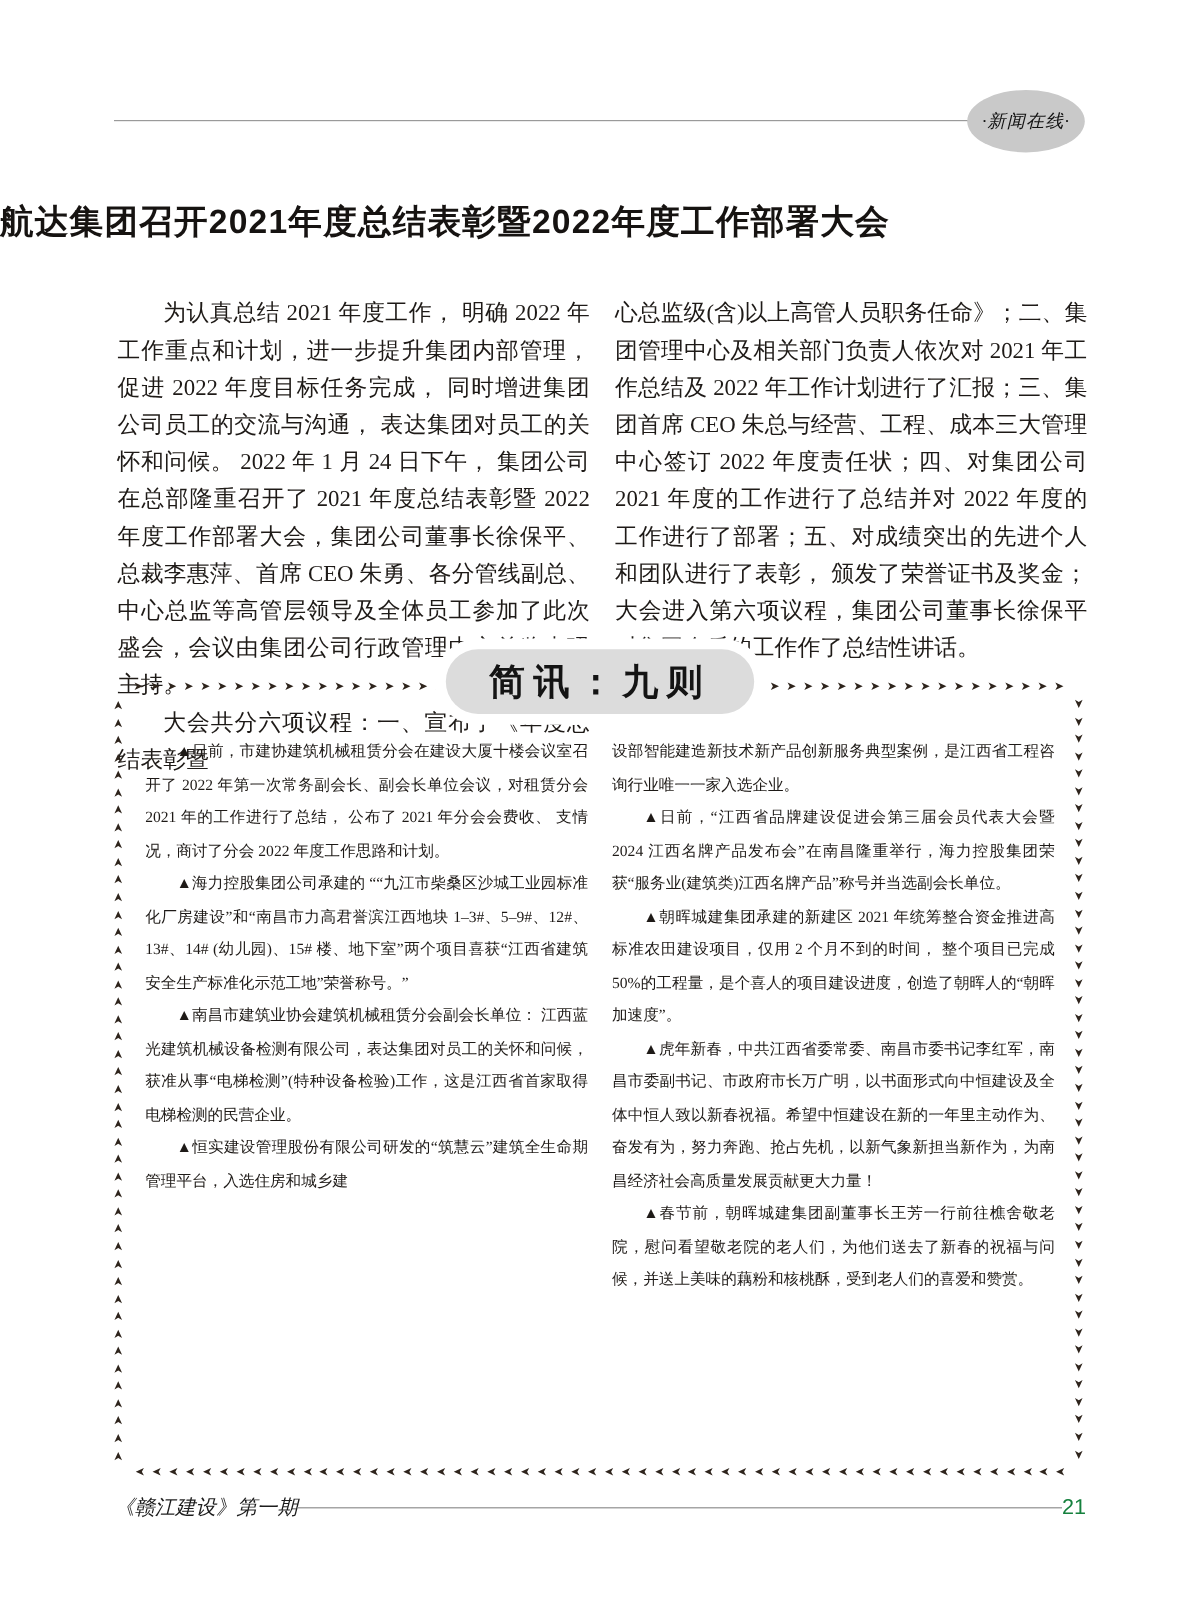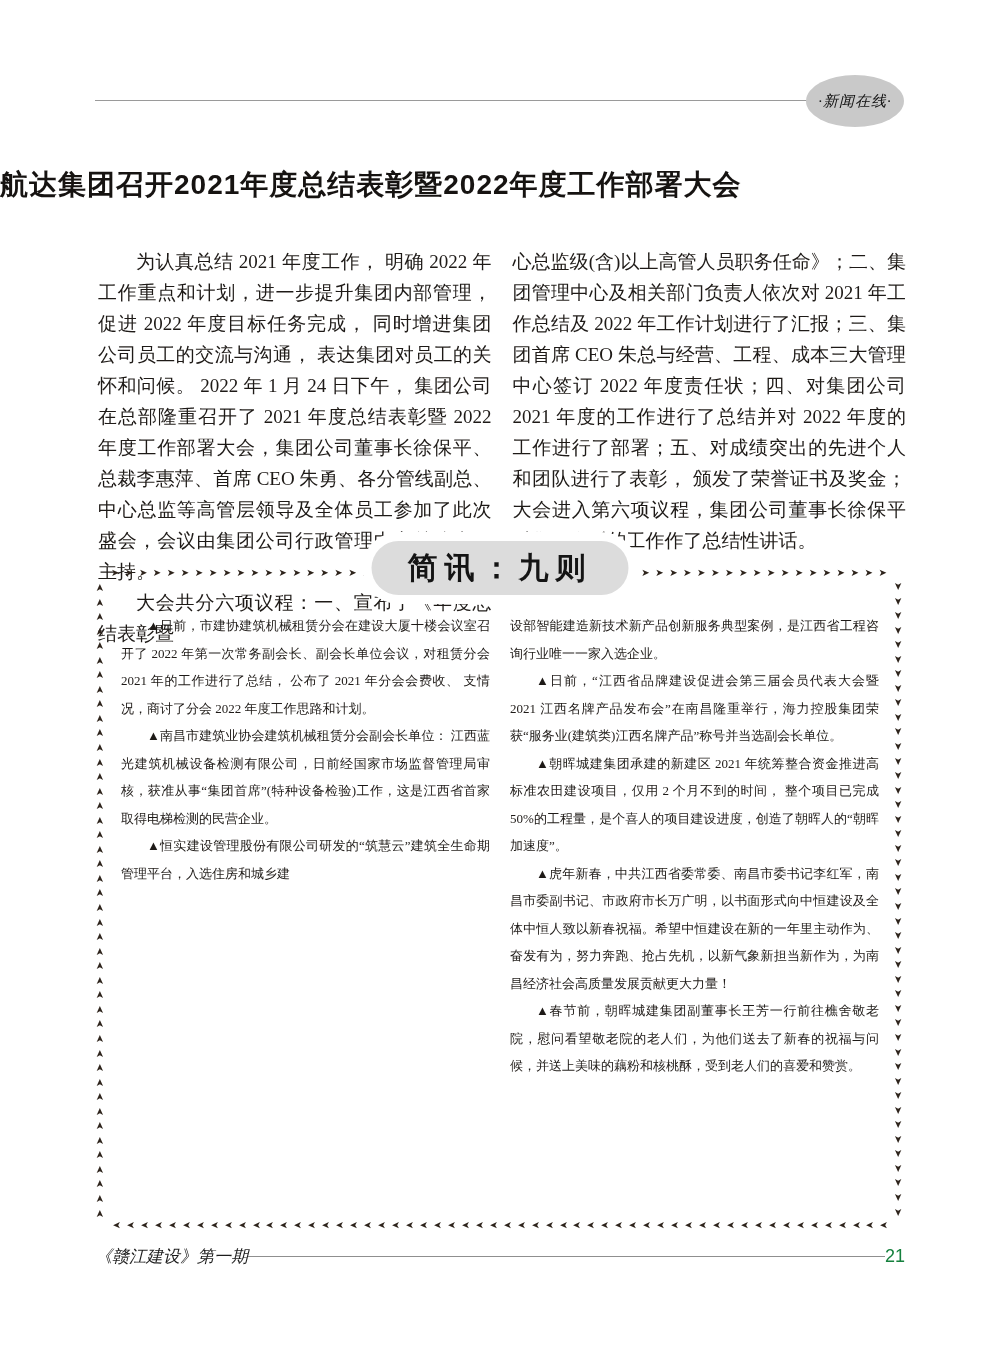--- a/index.html
+++ b/index.html
@@ -319,26 +319,27 @@
         <span>➤</span>
       </div>
 
     <div class="briefs-badge">
       <span>简讯：九则</span>
     </div>
 
     <div class="brief-content">
       <div class="col">
         <p>▲日前，市建协建筑机械租赁分会在建设大厦十楼会议室召开了 2022 年第一次常务副会长、副会长单位会议，对租赁分会 2021 年的工作进行了总结， 公布了 2021 年分会会费收、 支情况，商讨了分会 2022 年度工作思路和计划。</p>
-        <p>▲南昌市建筑业协会建筑机械租赁分会副会长单位： 江西蓝光建筑机械设备检测有限公司，日前经国家市场监督管理局审核，获准从事“集团首席”(特种设备检验)工作，这是江西省首家取得电梯检测的民营企业。</p>
+        <p>▲海力控股集团公司承建的 ““九江市柴桑区沙城工业园标准化厂房建设”和“南昌市力高君誉滨江西地块 1–3#、5–9#、12#、13#、14# (幼儿园)、15# 楼、地下室”两个项目喜获“江西省建筑安全生产标准化示范工地”荣誉称号。”</p>
+        <p>▲南昌市建筑业协会建筑机械租赁分会副会长单位： 江西蓝光建筑机械设备检测有限公司，表达集团对员工的关怀和问候，获准从事“电梯检测”(特种设备检验)工作，这是江西省首家取得电梯检测的民营企业。</p>
         <p>▲恒实建设管理股份有限公司研发的“筑慧云”建筑全生命期管理平台，入选住房和城乡建</p>
       </div>
       <div class="col">
         <p class="no-indent">设部智能建造新技术新产品创新服务典型案例，是江西省工程咨询行业唯一一家入选企业。</p>
-        <p>▲日前，“江西省品牌建设促进会第三届会员代表大会暨 2021 江西名牌产品发布会”在南昌隆重举行，海力控股集团荣获“服务业(建筑类)江西名牌产品”称号并当选副会长单位。</p>
+        <p>▲日前，“江西省品牌建设促进会第三届会员代表大会暨 2024 江西名牌产品发布会”在南昌隆重举行，海力控股集团荣获“服务业(建筑类)江西名牌产品”称号并当选副会长单位。</p>
         <p>▲朝晖城建集团承建的新建区 2021 年统筹整合资金推进高标准农田建设项目，仅用 2 个月不到的时间， 整个项目已完成 50%的工程量，是个喜人的项目建设进度，创造了朝晖人的“朝晖加速度”。</p>
         <p>▲虎年新春，中共江西省委常委、南昌市委书记李红军，南昌市委副书记、市政府市长万广明，以书面形式向中恒建设及全体中恒人致以新春祝福。希望中恒建设在新的一年里主动作为、奋发有为，努力奔跑、抢占先机，以新气象新担当新作为，为南昌经济社会高质量发展贡献更大力量！</p>
         <p>▲春节前，朝晖城建集团副董事长王芳一行前往樵舍敬老院，慰问看望敬老院的老人们，为他们送去了新春的祝福与问候，并送上美味的藕粉和核桃酥，受到老人们的喜爱和赞赏。</p>
       </div>
     </div>
   </div>
 
   <div class="footer">
     <span class="footer-journal">《赣江建设》第一期</span>
     <span class="footer-line"></span>

